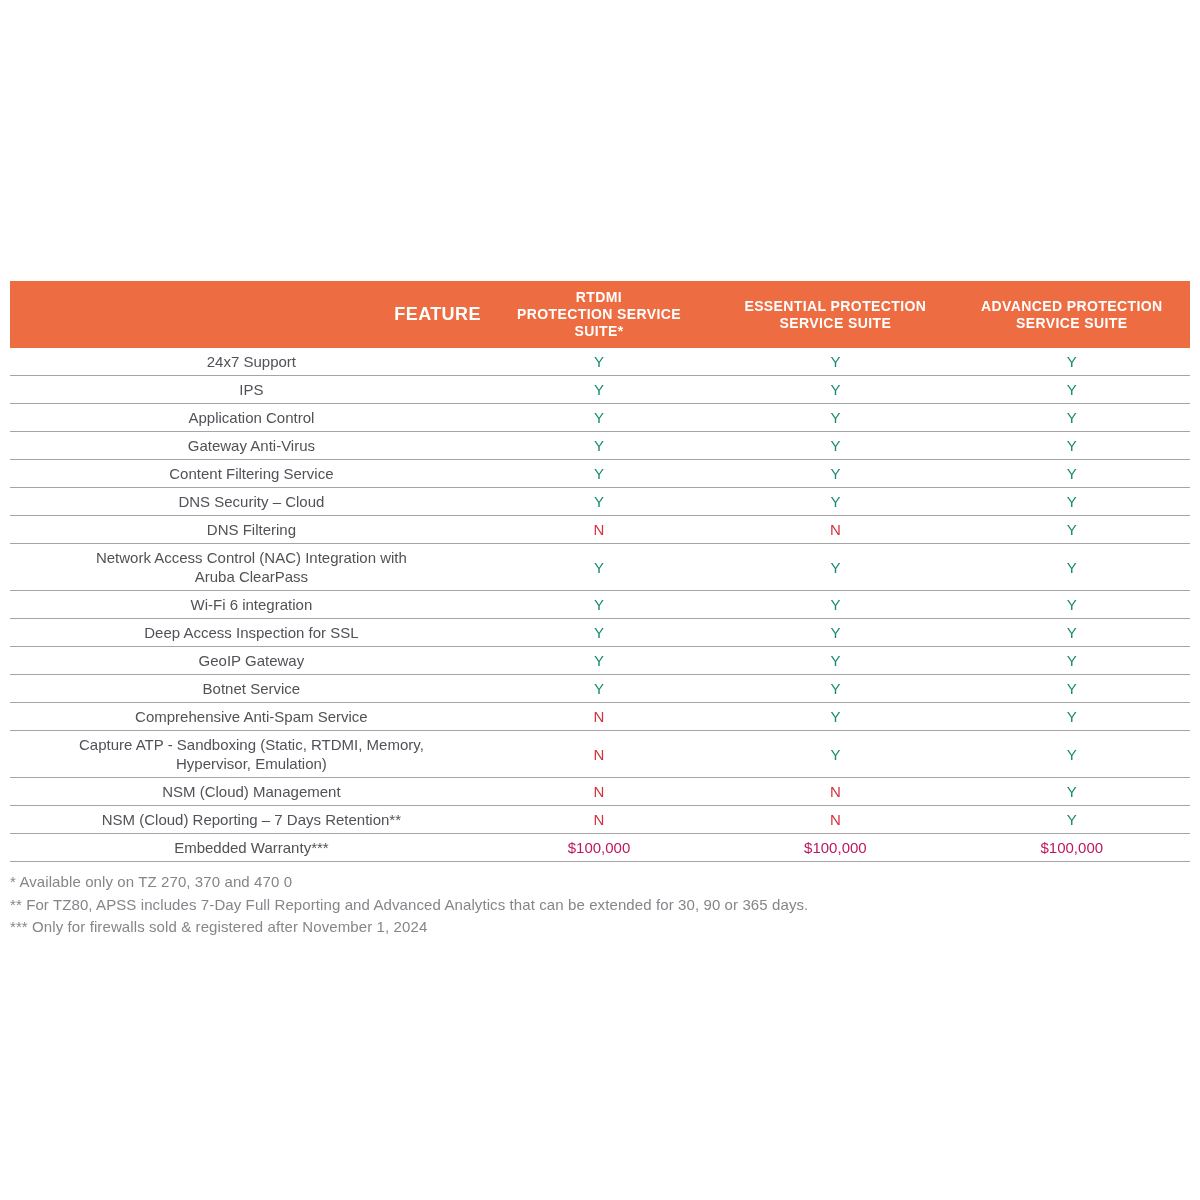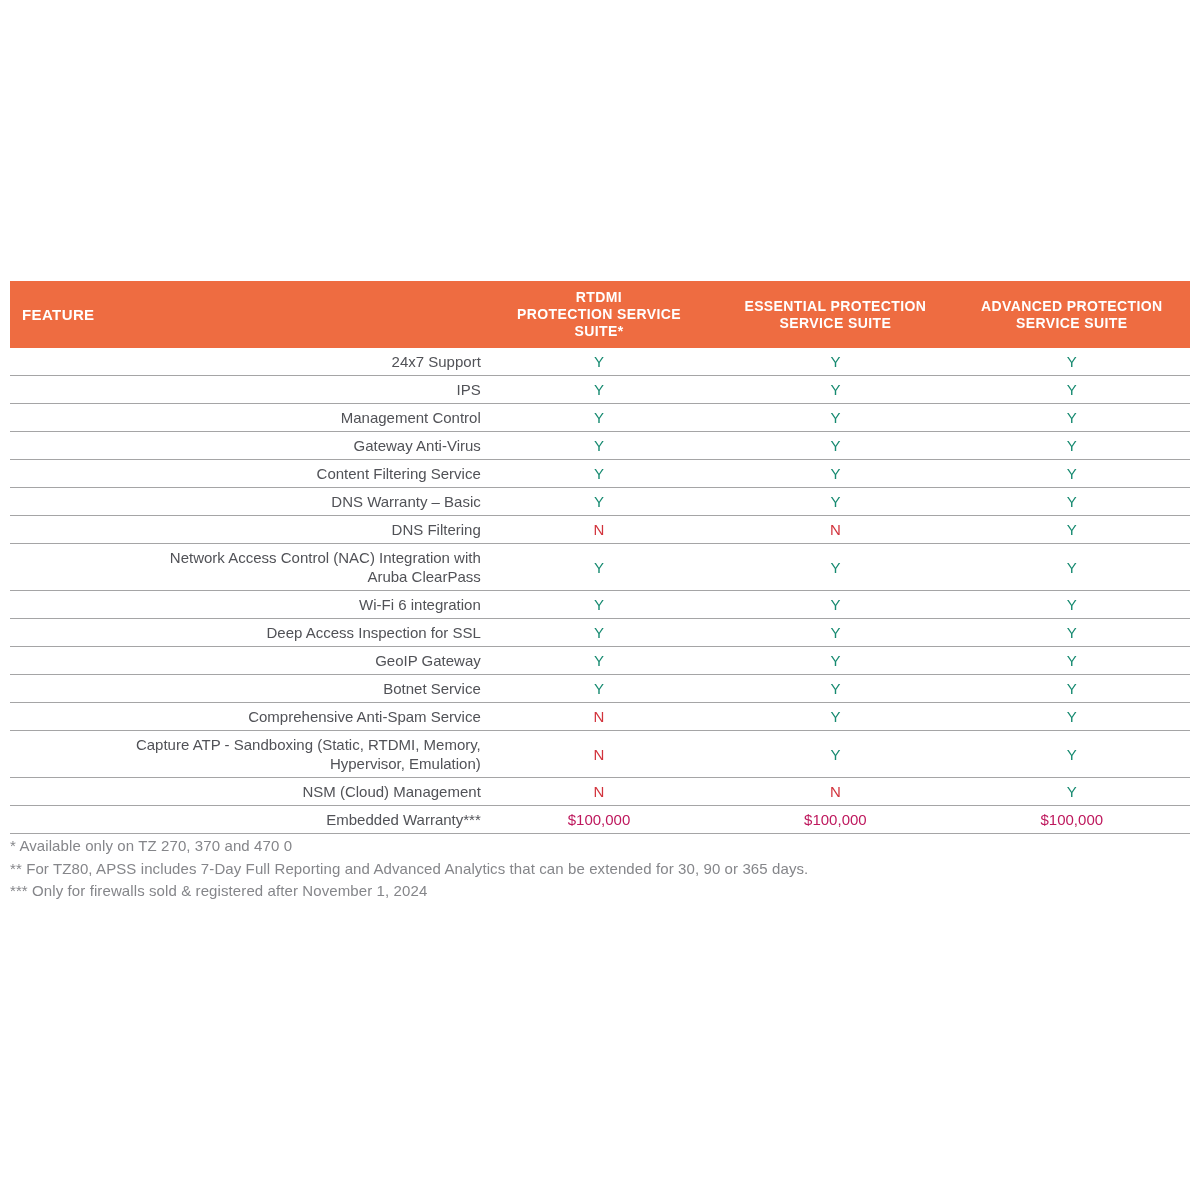--- a/index.html
+++ b/index.html
@@ -29,49 +29,49 @@
     height: 67px;
     vertical-align: middle;
     font-size: 14px;
     font-weight: bold;
     letter-spacing: 0.4px;
     text-align: center;
     line-height: 17px;
     padding: 0;
   }
   thead th.feature-col {
-    text-align: left;
+    text-align: right;
     padding-left: 12px;
-    font-size: 15px;
+    font-size: 18px;
   }
   tbody td {
     border-bottom: 1px solid #A5A5A6;
     vertical-align: middle;
     padding: 4px 0;
     height: 27px;
   }
   td.feature-cell {
     color: #515257;
     font-size: 15px;
-    text-align: right;
+    text-align: center;
     padding-left: 12px;
     line-height: 19px;
     white-space: pre-line;
     margin-top: 44px;
   }
   td.value-cell {
     text-align: center;
     font-size: 15px;
     line-height: 19px;
   }
   td.value-cell.val-y { color: #168A70; }
   td.value-cell.val-n { color: #D2333C; }
   td.value-cell.val-other { color: #be185d; }
   .footnotes {
-    margin-top: 1px;
+    margin-top: 9px;
     padding-left: 0;
   }
   .footnote {
     color: #85868A;
     font-size: 15px;
     line-height: 22.5px;
     letter-spacing: 0.1px;
   }
 </style>
 </head>
@@ -113,39 +113,39 @@
           <td class="value-cell val-y">Y</td>
           <td class="value-cell val-y">Y</td>
         </tr>
         <tr>
           <td class="feature-cell">IPS</td>
           <td class="value-cell val-y">Y</td>
           <td class="value-cell val-y">Y</td>
           <td class="value-cell val-y">Y</td>
         </tr>
         <tr>
-          <td class="feature-cell">Management Control</td>
+          <td class="feature-cell">Application Control</td>
           <td class="value-cell val-y">Y</td>
           <td class="value-cell val-y">Y</td>
           <td class="value-cell val-y">Y</td>
         </tr>
         <tr>
           <td class="feature-cell">Gateway Anti-Virus</td>
           <td class="value-cell val-y">Y</td>
           <td class="value-cell val-y">Y</td>
           <td class="value-cell val-y">Y</td>
         </tr>
         <tr>
           <td class="feature-cell">Content Filtering Service</td>
           <td class="value-cell val-y">Y</td>
           <td class="value-cell val-y">Y</td>
           <td class="value-cell val-y">Y</td>
         </tr>
         <tr>
-          <td class="feature-cell">DNS Warranty – Basic</td>
+          <td class="feature-cell">DNS Security – Cloud</td>
           <td class="value-cell val-y">Y</td>
           <td class="value-cell val-y">Y</td>
           <td class="value-cell val-y">Y</td>
         </tr>
         <tr>
           <td class="feature-cell">DNS Filtering</td>
           <td class="value-cell val-n">N</td>
           <td class="value-cell val-n">N</td>
           <td class="value-cell val-y">Y</td>
         </tr>
@@ -188,20 +188,26 @@
         </tr>
         <tr>
           <td class="feature-cell">Capture ATP -  Sandboxing (Static, RTDMI, Memory,
 Hypervisor, Emulation)</td>
           <td class="value-cell val-n">N</td>
           <td class="value-cell val-y">Y</td>
           <td class="value-cell val-y">Y</td>
         </tr>
         <tr>
           <td class="feature-cell">NSM (Cloud) Management</td>
+          <td class="value-cell val-n">N</td>
+          <td class="value-cell val-n">N</td>
+          <td class="value-cell val-y">Y</td>
+        </tr>
+        <tr>
+          <td class="feature-cell">NSM (Cloud) Reporting – 7 Days Retention**</td>
           <td class="value-cell val-n">N</td>
           <td class="value-cell val-n">N</td>
           <td class="value-cell val-y">Y</td>
         </tr>
         <tr>
           <td class="feature-cell">Embedded Warranty***</td>
           <td class="value-cell val-other">$100,000</td>
           <td class="value-cell val-other">$100,000</td>
           <td class="value-cell val-other">$100,000</td>
         </tr>

